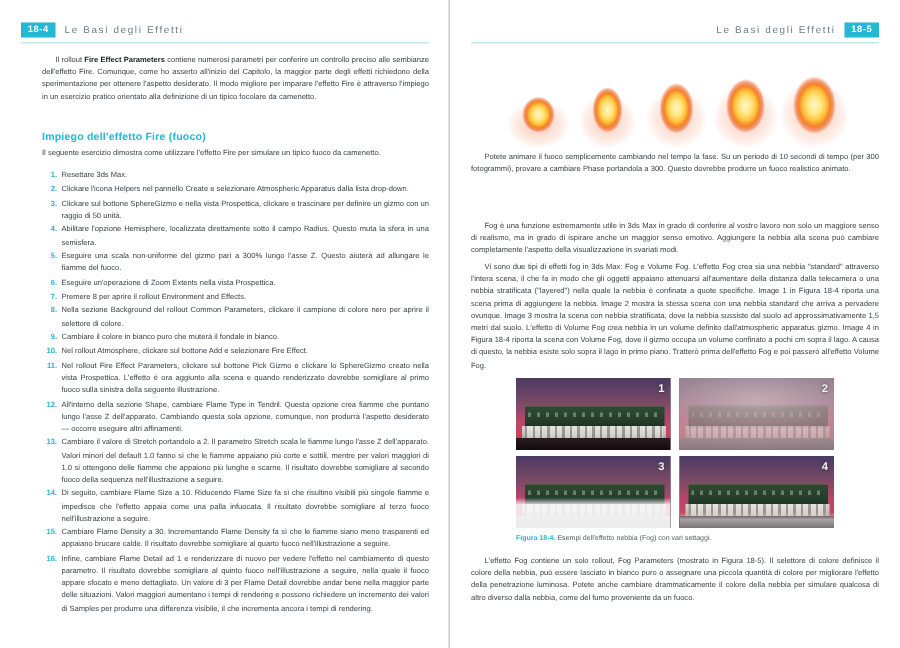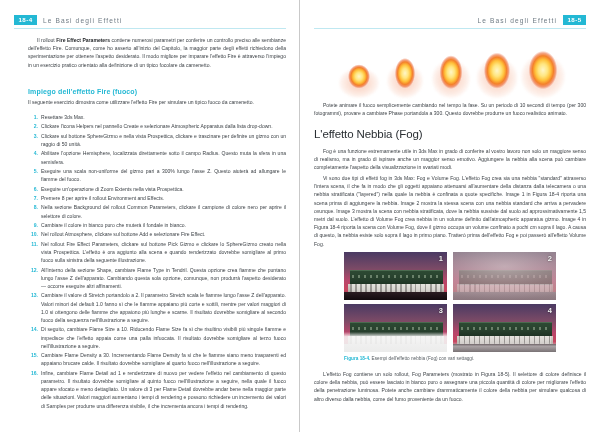--- a/index.html
+++ b/index.html
@@ -222,23 +222,20 @@
       <div class="flame f5">
           <div class="haze"></div>
           <div class="glow"></div>
         </div>
     </div>
 
     <div class="col-r" style="top:101px;">
       <p class="body indent">Potete animare il fuoco semplicemente cambiando nel tempo la fase. Su un periodo di 10 secondi di tempo (per 300 fotogrammi), provare a cambiare Phase portandola a 300. Questo dovrebbe produrre un fuoco realistico animato.</p>
     </div>
 
-    <div class="col-r" style="top:128px;">
-      <h1 class="secthead">L'effetto Nebbia (Fog)</h1>
-    </div>
 
     <div class="col-r" style="top:147px;">
       <p class="body indent">Fog è una funzione estremamente utile in 3ds Max in grado di conferire al vostro lavoro non solo un maggiore senso di realismo, ma in grado di ispirare anche un maggior senso emotivo. Aggiungere la nebbia alla scena può cambiare completamente l'aspetto della visualizzazione in svariati modi.</p>
     </div>
 
     <div class="col-r" style="top:174px;">
       <p class="body indent">Vi sono due tipi di effetti fog in 3ds Max: Fog e Volume Fog. L'effetto Fog crea sia una nebbia "standard" attraverso l'intera scena, il che fa in modo che gli oggetti appaiano attenuarsi all'aumentare della distanza dalla telecamera o una nebbia stratificata ("layered") nella quale la nebbia è confinata a quote specifiche. Image 1 in Figura 18-4 riporta una scena prima di aggiungere la nebbia. Image 2 mostra la stessa scena con una nebbia standard che arriva a pervadere ovunque. Image 3 mostra la scena con nebbia stratificata, dove la nebbia sussiste dal suolo ad approssimativamente 1,5 metri dal suolo. L'effetto di Volume Fog crea nebbia in un volume definito dall'atmospheric apparatus gizmo. Image 4 in Figura 18-4 riporta la scena con Volume Fog, dove il gizmo occupa un volume confinato a pochi cm sopra il lago. A causa di questo, la nebbia esiste solo sopra il lago in primo piano. Tratterò prima dell'effetto Fog e poi passerò all'effetto Volume Fog.</p>
     </div>
 
     <div class="figgrid">

